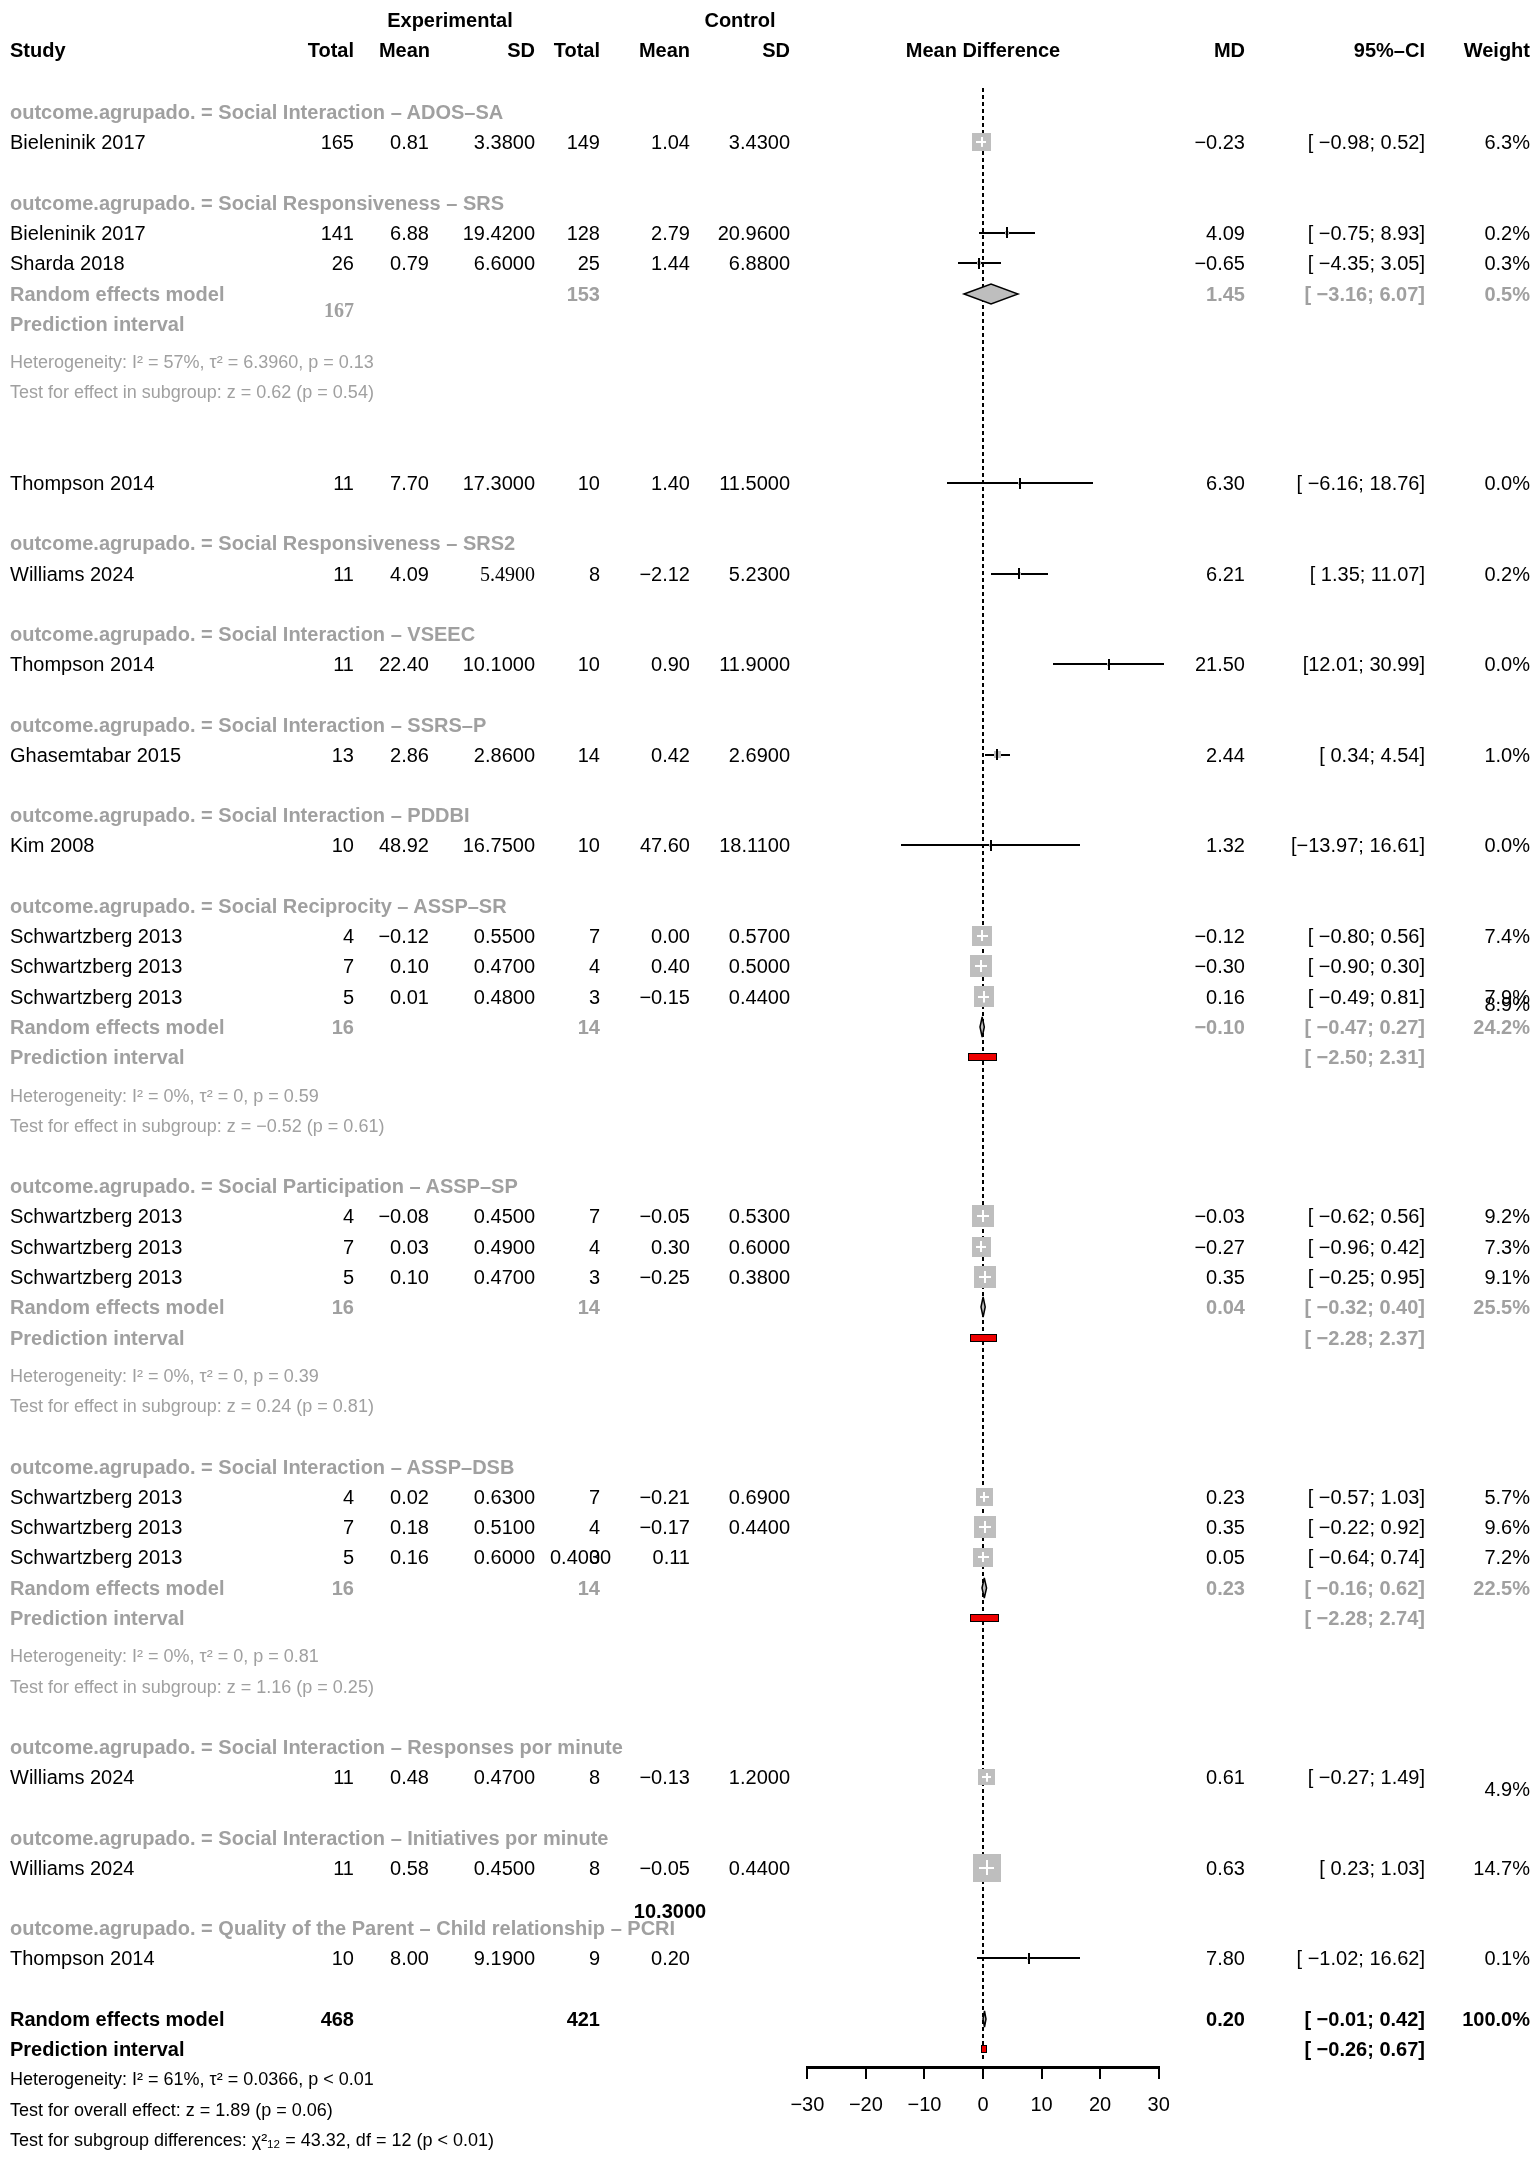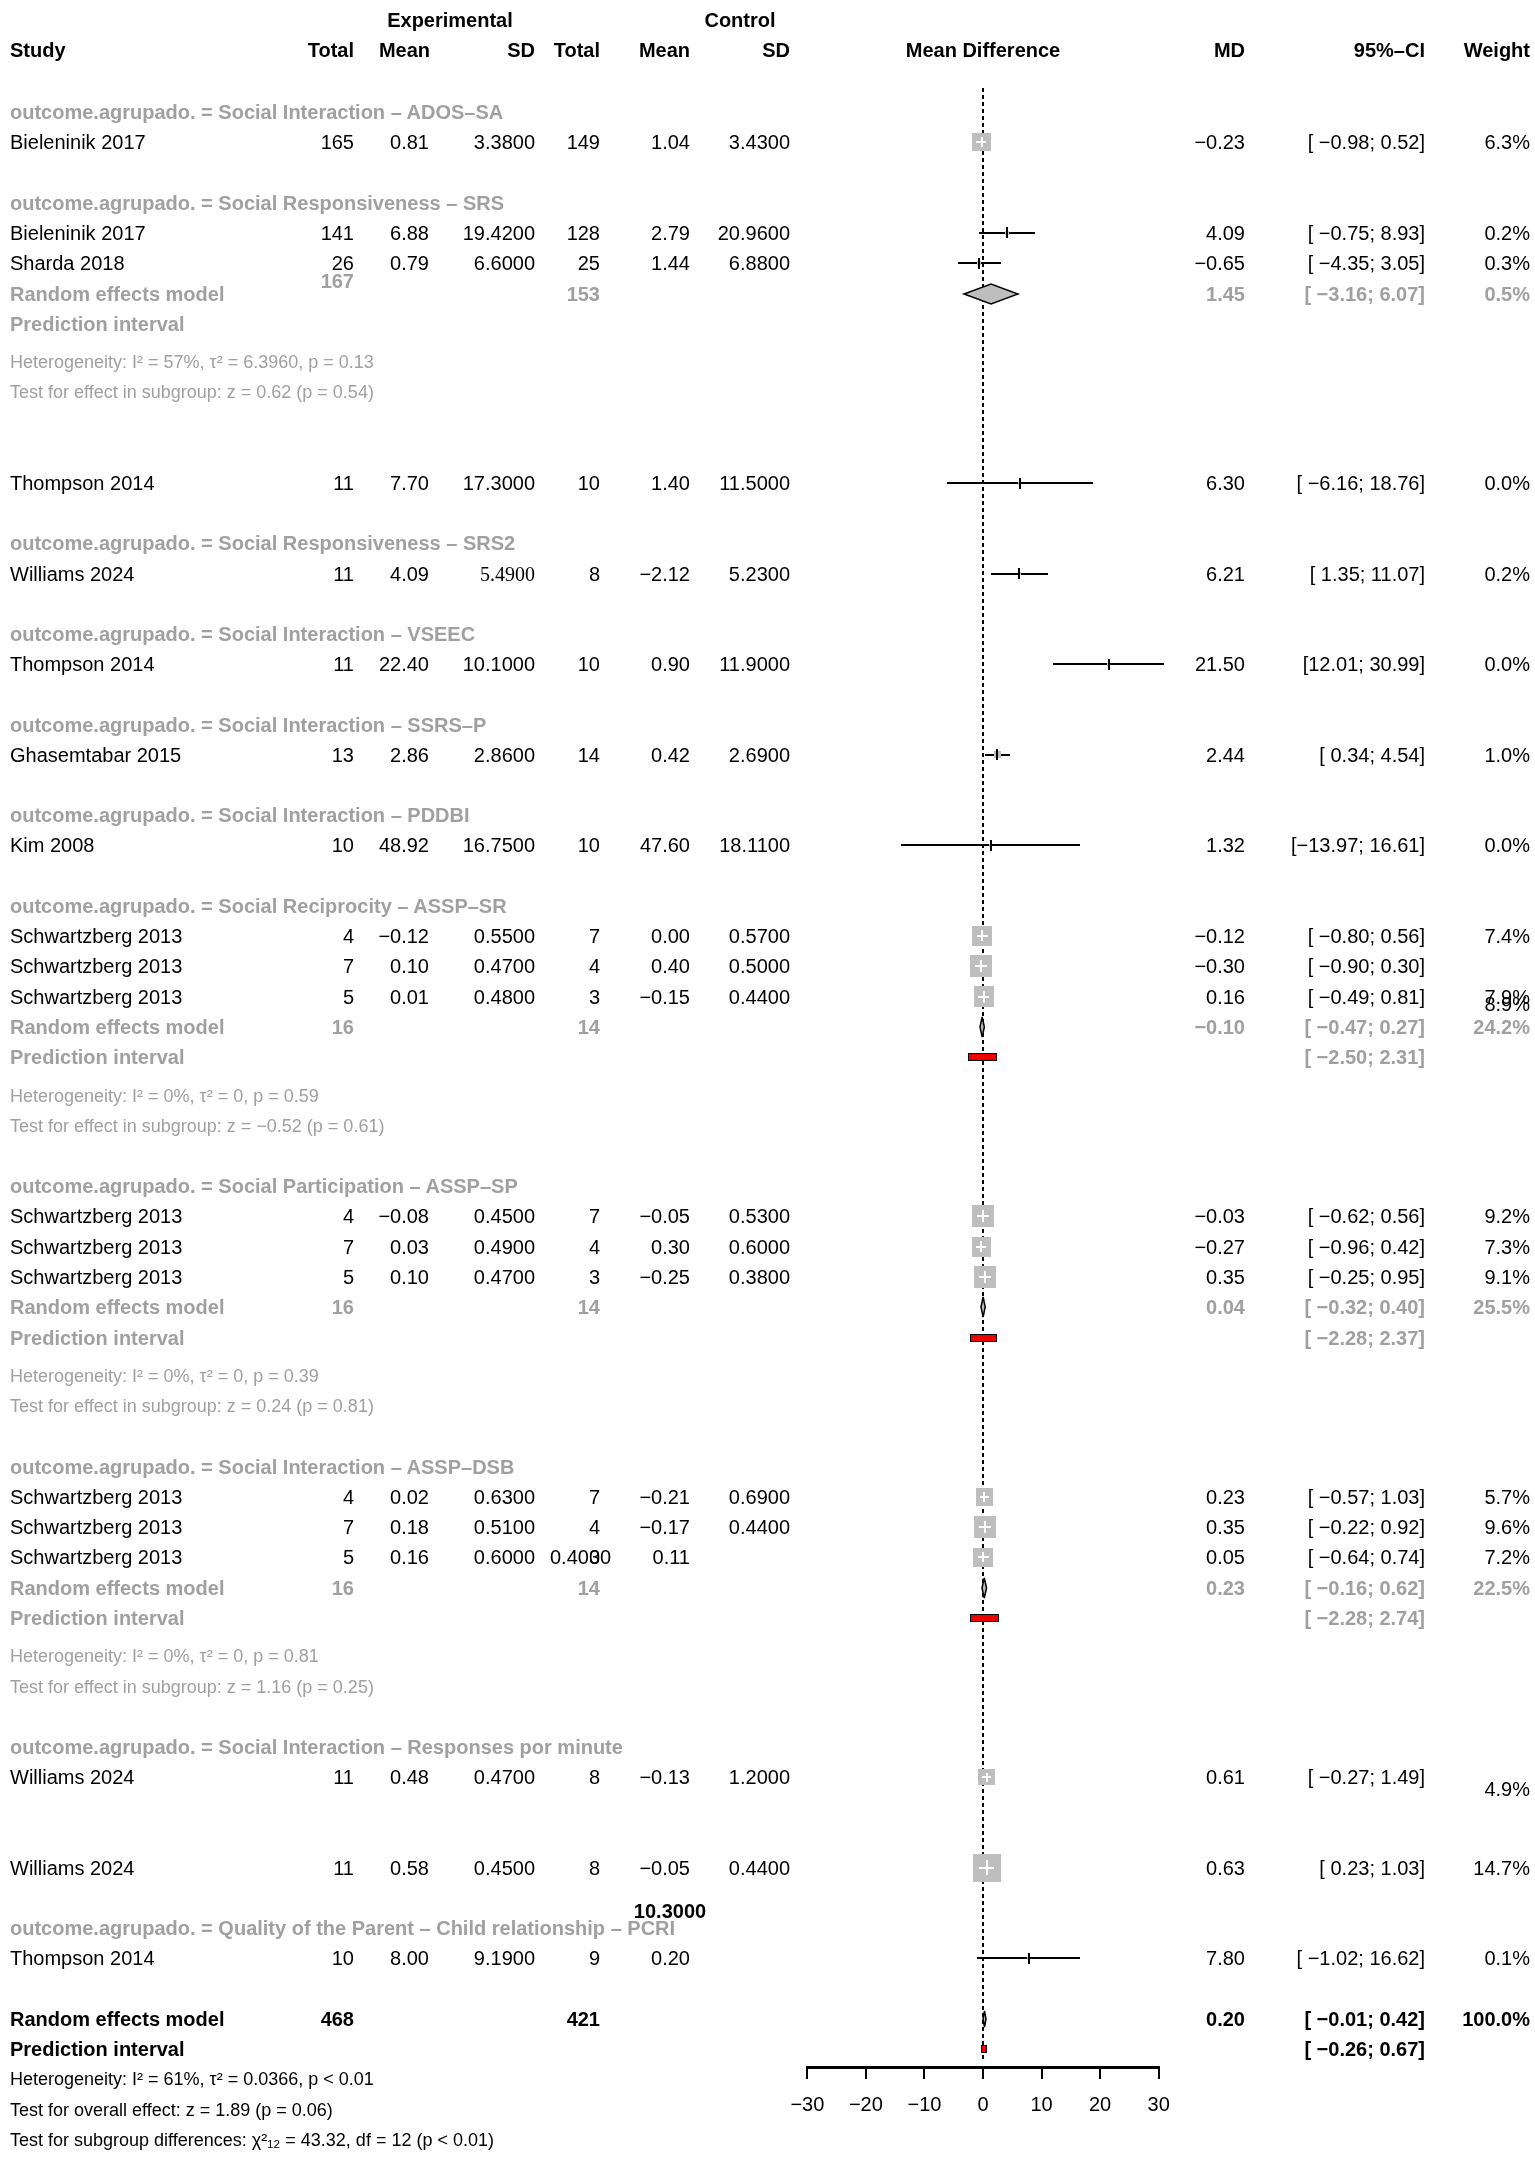--- a/index.html
+++ b/index.html
@@ -77,21 +77,21 @@
     <div class="t" style="left: 360px; width: 240px; text-align: right; top: 250.2px;">25</div>
     <div class="t" style="left: 450px; width: 240px; text-align: right; top: 250.2px;">1.44</div>
     <div class="t" style="left: 550px; width: 240px; text-align: right; top: 250.2px;">6.8800</div>
     <div class="t" style="left: 1005px; width: 240px; text-align: right; top: 250.2px;">−0.65</div>
     <div class="t" style="left: 1185px; width: 240px; text-align: right; top: 250.2px;">[ −4.35; 3.05]</div>
     <div class="t" style="left: 1290px; width: 240px; text-align: right; top: 250.2px;">0.3%</div>
     <div class="ciline" style="left: 957.531px; width: 43.327px; top: 262.2px;"></div>
     <div class="sq" style="left: 977.195px; top: 261.201px; width: 3.99837px; height: 3.99837px;"></div>
     <div class="ptick" style="left: 978.194px; top: 257.7px;"></div>
     <div class="t b gray" style="left: 10px; top: 280.5px;">Random effects model</div>
-    <div class="t b gray" style="left: 114px; width: 240px; text-align: right; top: 268px;">167</div>
+    <div class="t b gray" style="left: 114px; width: 240px; text-align: right; top: 297px; font-family: Liberation Serif, serif;">167</div>
     <div class="t b gray" style="left: 360px; width: 240px; text-align: right; top: 280.5px;">153</div>
     <div class="t b gray" style="left: 1005px; width: 240px; text-align: right; top: 280.5px;">1.45</div>
     <div class="t b gray" style="left: 1185px; width: 240px; text-align: right; top: 280.5px;">[ −3.16; 6.07]</div>
     <div class="t b gray" style="left: 1290px; width: 240px; text-align: right; top: 280.5px;">0.5%</div>
     <svg class="dia" width="58.041650000000004" height="24" style="left: 962.498px; top: 281.5px;">
       <polygon points="2,12 29.020825000000002,2 56.041650000000004,12 29.020825000000002,22" fill="#bebebe" stroke="#000" stroke-width="1.5"></polygon>
     </svg>
     <div class="t b gray" style="left: 10px; top: 310.8px;">Prediction interval</div>
     <div class="t gray sm" style="left: 10px; top: 349.1px;">Heterogeneity: I² = 57%, τ² = 6.3960, p = 0.13</div>
     <div class="t gray sm" style="left: 10px; top: 379.4px;">Test for effect in subgroup: z = 0.62 (p = 0.54)</div>
@@ -323,20 +323,21 @@
     <div class="t" style="left: 189px; width: 240px; text-align: right; top: 1764.2px;">0.48</div>
     <div class="t" style="left: 295px; width: 240px; text-align: right; top: 1764.2px;">0.4700</div>
     <div class="t" style="left: 360px; width: 240px; text-align: right; top: 1764.2px;">8</div>
     <div class="t" style="left: 450px; width: 240px; text-align: right; top: 1764.2px;">−0.13</div>
     <div class="t" style="left: 550px; width: 240px; text-align: right; top: 1764.2px;">1.2000</div>
     <div class="t" style="left: 1005px; width: 240px; text-align: right; top: 1764.2px;">0.61</div>
     <div class="t" style="left: 1185px; width: 240px; text-align: right; top: 1764.2px;">[ −0.27; 1.49]</div>
     <div class="t" style="left: 1290px; width: 240px; text-align: right; top: 1764.2px; margin-top: 12px;">4.9%</div>
     <div class="ciline" style="left: 981.419px; width: 10.3048px; top: 1776.2px;"></div>
     <div class="sq cross" style="left: 978.492px; top: 1769.12px; width: 16.1592px; height: 16.1592px;"></div>
+    <div class="t b gray" style="left: 10px; top: 1824.5px;">outcome.agrupado. = Social Interaction – Initiatives por minute</div>
     <div class="t" style="left: 10px; top: 1854.8px;">Williams 2024</div>
     <div class="t" style="left: 114px; width: 240px; text-align: right; top: 1854.8px;">11</div>
     <div class="t" style="left: 189px; width: 240px; text-align: right; top: 1854.8px;">0.58</div>
     <div class="t" style="left: 295px; width: 240px; text-align: right; top: 1854.8px;">0.4500</div>
     <div class="t" style="left: 360px; width: 240px; text-align: right; top: 1854.8px;">8</div>
     <div class="t" style="left: 450px; width: 240px; text-align: right; top: 1854.8px;">−0.05</div>
     <div class="t" style="left: 550px; width: 240px; text-align: right; top: 1854.8px;">0.4400</div>
     <div class="t" style="left: 1005px; width: 240px; text-align: right; top: 1854.8px;">0.63</div>
     <div class="t" style="left: 1185px; width: 240px; text-align: right; top: 1854.8px;">[ 0.23; 1.03]</div>
     <div class="t" style="left: 1290px; width: 240px; text-align: right; top: 1854.8px;">14.7%</div>

